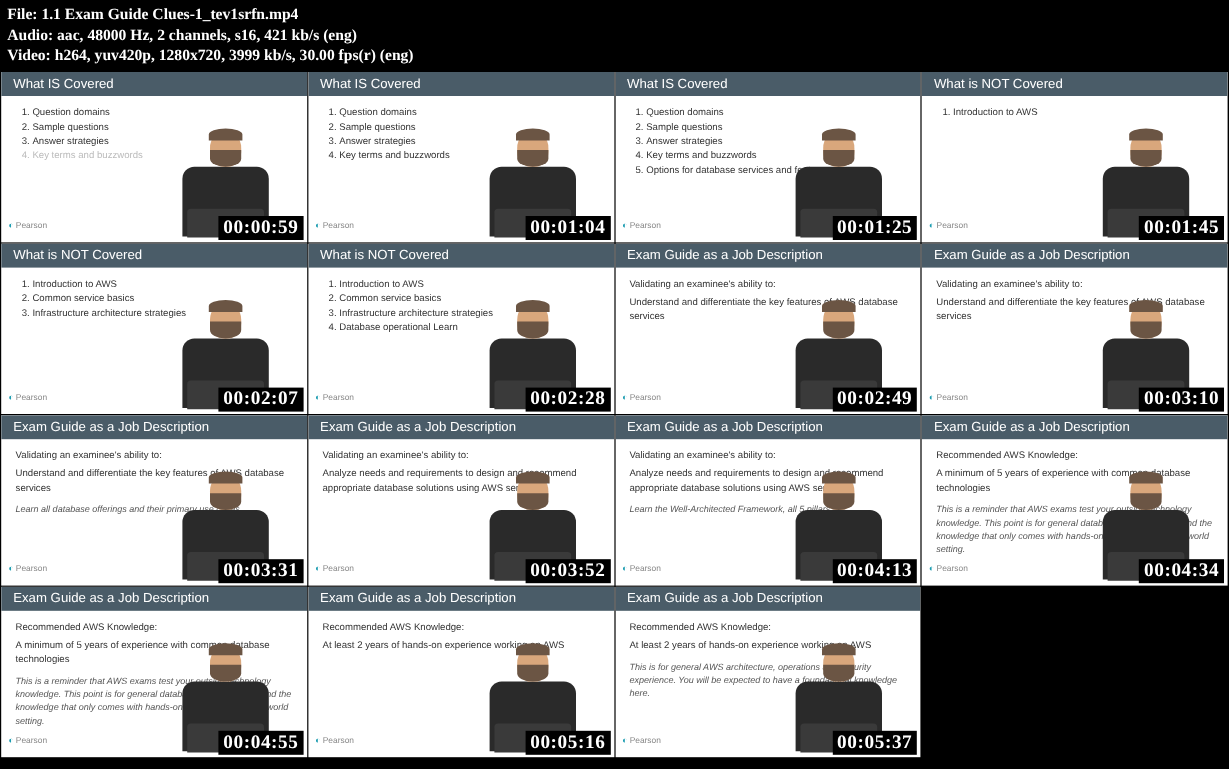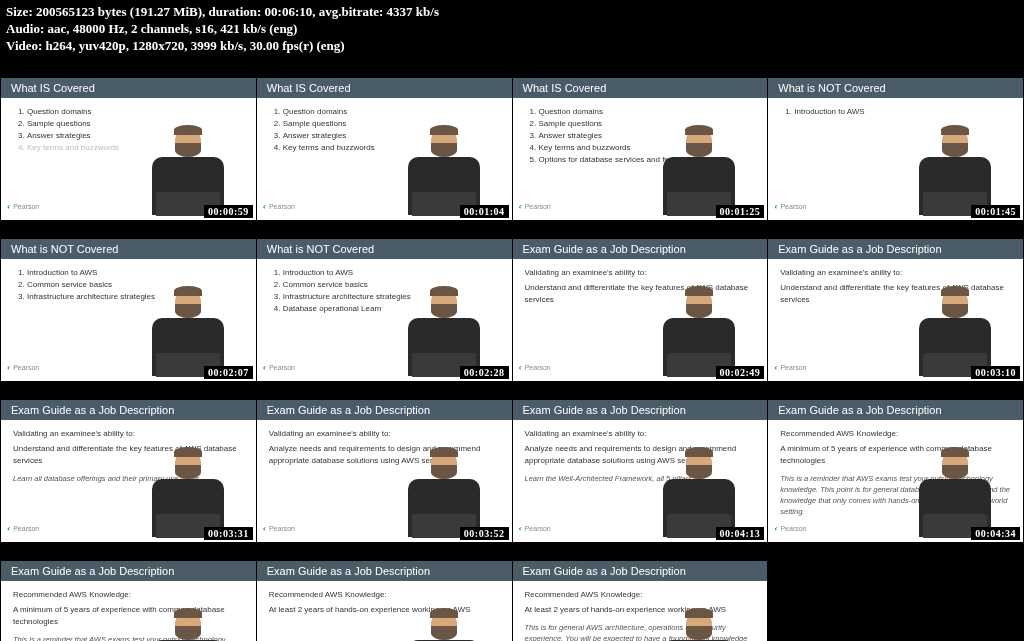--- a/index.html
+++ b/index.html
@@ -1,49 +1,43 @@
 <!DOCTYPE html>
 <html><head>
 <meta charset="utf-8">
 <style>
 * { margin: 0; padding: 0; box-sizing: border-box; }
 body { background: #000; width: 1024px; height: 641px; font-family: Arial, sans-serif; overflow: hidden; }
 .header { background: #000; color: #fff; padding: 4px 6px; font-size: 13px; font-weight: bold; line-height: 1.3; font-family: 'Comic Sans MS', cursive; }
 .grid { display: grid; grid-template-columns: repeat(4, 1fr); gap: 1px; background: #000; padding: 1px; }
-.thumb { background: #fff; position: relative; height: 142px; overflow: hidden; margin-top: 18px; }
+.thumb { background: #fff; position: relative; height: 142px; overflow: hidden; }
 .thumb-header { background: #4a5c68; color: #fff; padding: 4px 10px; font-size: 11px; font-weight: normal; }
 .thumb-body { padding: 8px 12px; font-size: 8px; color: #333; line-height: 1.5; position: relative; height: calc(100% - 24px); }
 .thumb-body ol { padding-left: 14px; }
 .thumb-body .bold { font-weight: normal; margin-bottom: 3px; }
 .thumb-body .italic { font-style: italic; margin-top: 6px; font-size: 7.5px; color: #555; }
 .pearson { position: absolute; bottom: 3px; left: 6px; font-size: 7px; color: #888; }
 .pearson::before { content: "◐ "; color: #1a9cb0; }
-.timestamp { position: absolute; bottom: 2px; right: 3px; background: #000; color: #fff; font-size: 10px; font-weight: bold; padding: 1px 4px; font-family: 'Comic Sans MS', cursive; letter-spacing: 0.5px; }
+.timestamp { position: absolute; bottom: 2px; right: 3px; background: #000; color: #fff; font-size: 16px; font-weight: bold; padding: 1px 4px; font-family: 'Comic Sans MS', cursive; letter-spacing: 0.5px; }
 .person { position: absolute; bottom: 0; right: 25px; width: 85px; height: 95px; }
 .head { width: 26px; height: 30px; background: #d9a77c; border-radius: 48% 48% 42% 42%; position: absolute; top: 6px; left: 29px; }
 .beard { width: 26px; height: 14px; background: #6b5544; border-radius: 0 0 50% 50%; position: absolute; top: 22px; left: 29px; }
 .hair { width: 28px; height: 10px; background: #6b5544; border-radius: 50% 50% 0 0; position: absolute; top: 4px; left: 28px; }
 .body-shape { width: 72px; height: 58px; background: #2a2a2a; border-radius: 10px 10px 0 0; position: absolute; top: 36px; left: 6px; }
 .laptop { width: 64px; height: 24px; background: #3a3a3a; position: absolute; bottom: 0; left: 10px; border-radius: 3px 3px 0 0; }
 .grey-out { color: #bbb; }
 .empty-cell { background: #000; }
 </style>
 </head>
 <body>
 
 <div class="header">
   <div>
-    <span>Size:</span>
-    <span>200565123</span>
-    <span>bytes</span>
-    <span>(191.27 MiB)</span>,
-    <span>duration:</span>
-    <span>00:06:10</span>,
-    <span>avg.bitrate:</span>
-    <span>4337 kb/s</span>
+    <span>File:</span>
+    <span>1.1 Exam Guide Clues-1_tev1srfn.mp4</span>
   </div>
   <div>
     <span>Audio:</span>
     <span>aac, 48000 Hz, 2 channels, s16, 421 kb/s (eng)</span>
   </div>
   <div>
     <span>Video:</span>
     <span>h264, yuv420p, 1280x720, 3999 kb/s, 30.00 fps(r) (eng)</span>
   </div>
 </div>

